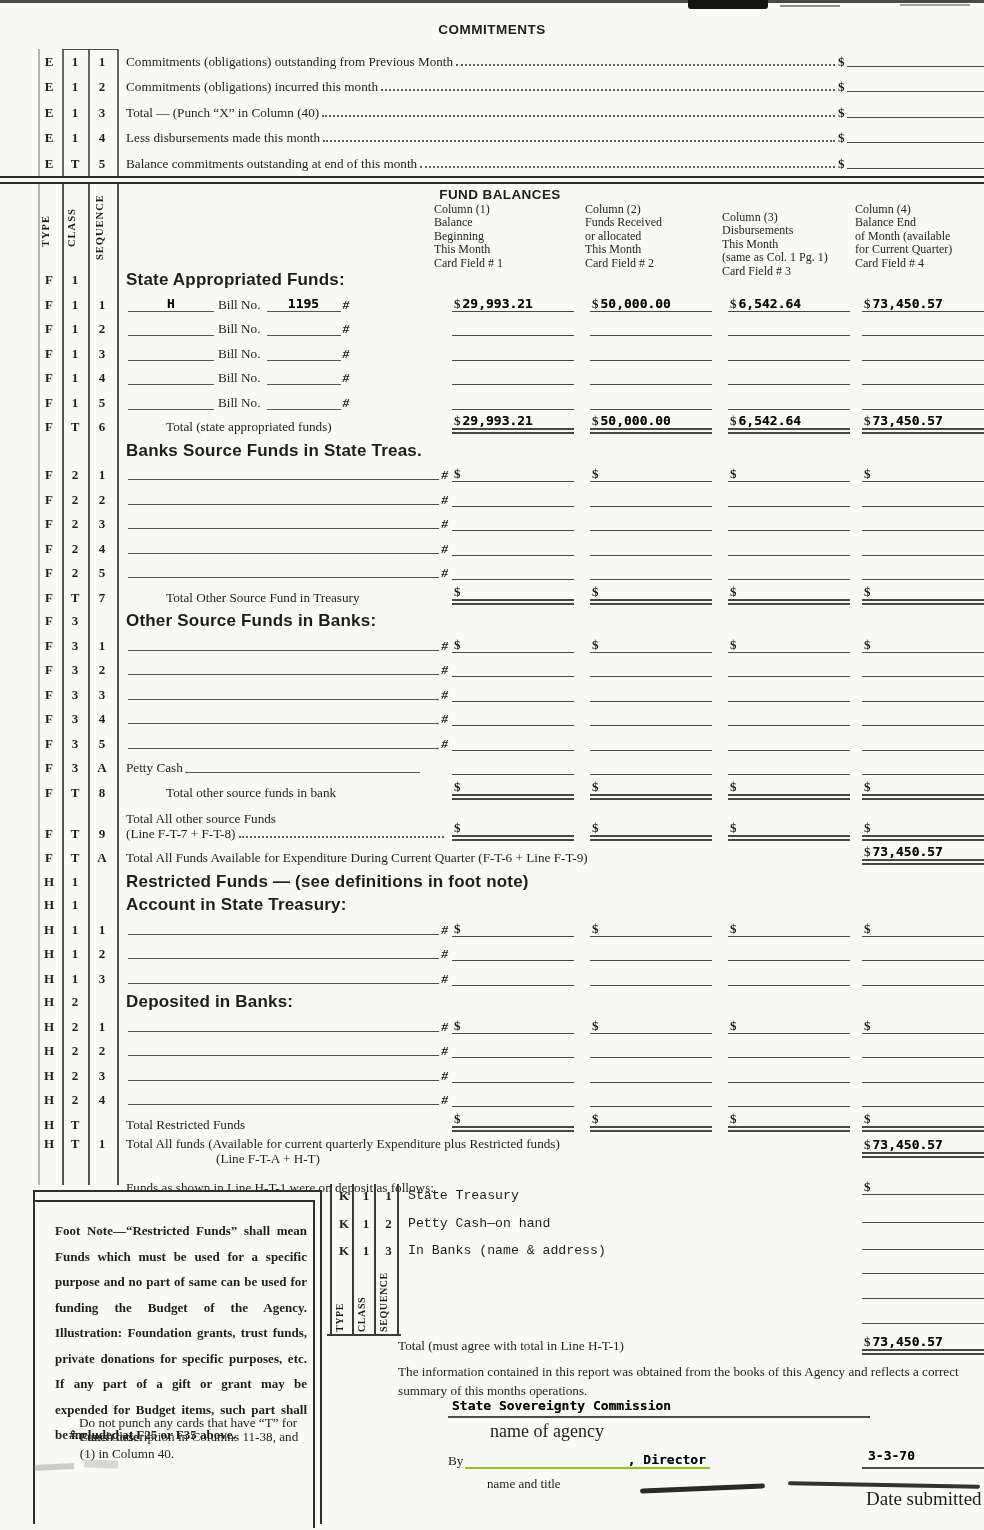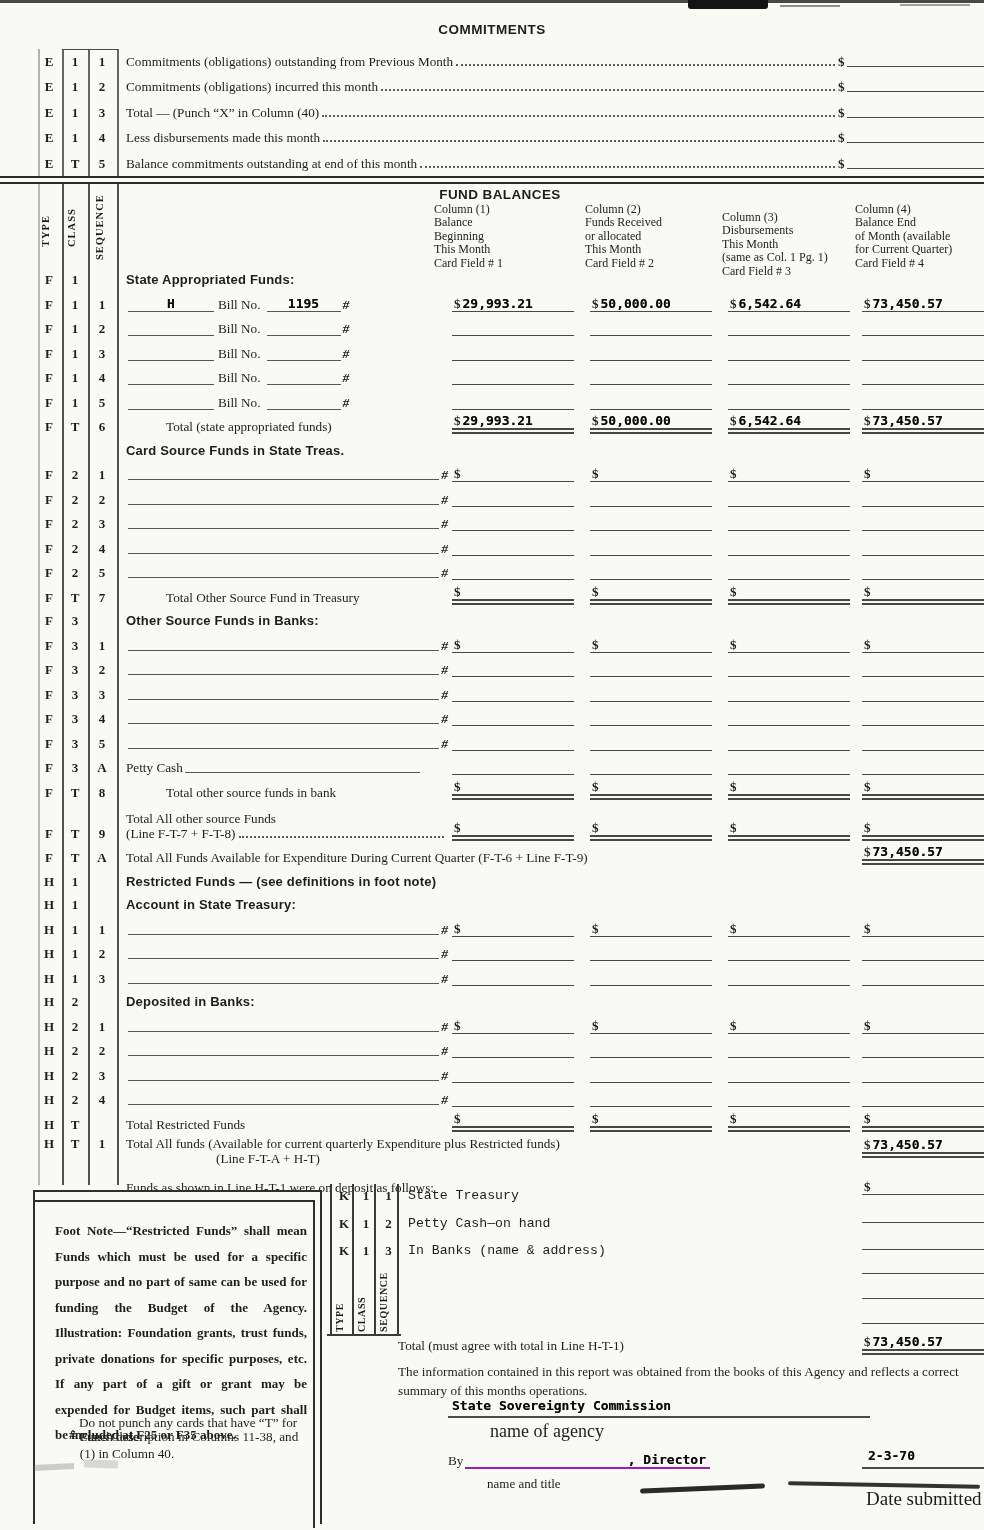--- a/index.html
+++ b/index.html
@@ -13,21 +13,21 @@
   .art-scrib1{position:absolute;left:640px;top:300px;width:125px;height:5px;background:#2a2a2a;border-radius:4px;transform:rotate(-2.5deg);}
   .art-scrib2{position:absolute;left:788px;top:297px;width:192px;height:4px;background:#333;border-radius:2px;transform:rotate(1deg);}
   .art-mark1{position:absolute;left:34px;top:278px;width:40px;height:6px;background:#777;opacity:.35;transform:rotate(-3deg);}
   .art-mark2{position:absolute;left:84px;top:274px;width:34px;height:8px;background:#888;opacity:.3;transform:rotate(2deg);}
   
   .r{display:flex;align-items:flex-end;padding-left:36px;box-sizing:border-box;}
   .code{font-weight:700;font-size:13px;text-align:center;line-height:15px;}
   .ct{width:26px;}.cc{width:26px;}.cs{width:28px;}
   .ds{font-weight:700;font-size:13px;line-height:14px;margin-right:2px;}
   .typed{font-family:"DejaVu Sans Mono",monospace;font-weight:700;font-size:13px;line-height:15px;color:#070707;text-shadow:0 0 .6px rgba(0,0,0,.55);}
-  .hsans{font-family:"Liberation Sans",sans-serif;font-weight:700;font-size:13px;letter-spacing:.2px;}
+  .hsans{font-family:"Liberation Sans",sans-serif;font-weight:700;font-size:17px;letter-spacing:.2px;}
   
   .commitments{position:relative;padding-top:22px;}
   .c-title{height:26px;text-align:center;font-family:"Liberation Sans",sans-serif;font-weight:700;font-size:13.5px;letter-spacing:.5px;}
   .c-rows{position:relative;}
   .cr{height:25.5px;padding-bottom:5px;}
   .ed{flex:1;display:flex;align-items:flex-end;margin-left:10px;font-size:13.2px;line-height:15px;}
   .leader{flex:1;border-bottom:2px dotted #5c5c5c;margin:0 3px 3px 3px;}
   .emoney{width:146px;display:flex;align-items:flex-end;}
   .eline{flex:1;border-bottom:1.8px solid #4a4a4a;margin-bottom:2px;}
   .cbox-top{position:absolute;left:62px;top:1px;width:56px;border-top:1.8px solid #4a4a4a;}
@@ -93,21 +93,21 @@
   .kvals{position:absolute;left:862px;top:0;width:122px;}
   .kv{position:absolute;width:122px;height:16px;border-bottom:1.8px solid #4a4a4a;display:flex;align-items:flex-end;padding:0 2px;box-sizing:border-box;}
   .ktot-amt{position:absolute;left:862px;top:148px;width:122px;height:21px;border-bottom:6px double #474747;
             display:flex;align-items:flex-end;padding:0 2px;box-sizing:border-box;}
   .ktot-lbl{position:absolute;left:398px;top:152px;font-size:13.2px;}
   .statement{position:absolute;left:398px;top:177px;width:564px;font-size:13.2px;line-height:18.5px;}
   .agency-typed{position:absolute;left:452px;top:212px;}
   .agency-line{position:absolute;left:448px;top:230px;width:422px;height:2px;background:#4a4a4a;}
   .agency-lbl{position:absolute;left:490px;top:235px;font-size:18px;}
   .byrow{position:absolute;left:448px;top:266px;width:262px;display:flex;align-items:center;font-size:13.2px;}
-  .sigline{flex:1;border-bottom:2px solid #a21caf;margin-left:2px;display:flex;justify-content:flex-end;}
+  .sigline{flex:1;border-bottom:2px solid #84cc16;margin-left:2px;display:flex;justify-content:flex-end;}
   .byrow .typed{margin-right:4px;}
   .nt-lbl{position:absolute;left:487px;top:290px;font-size:13px;}
   .date-typed{position:absolute;left:868px;top:262px;}
   .date-line{position:absolute;left:862px;top:281px;width:122px;height:2px;background:#4a4a4a;}
   .date-lbl{position:absolute;left:866px;top:286px;font-size:19px;margin-top:16px;}
 </style>
 </head>
 <body>
 
 <div class="page">
@@ -362,21 +362,21 @@
           <span class="ds">$</span>
           <span class="typed">73,450.57</span>
         </span>
     </div>
 
     <div class="r fr hrow">
       <span class="code ct"></span>
         <span class="code cc"></span>
         <span class="code cs"></span>
       <span class="fd">
-          <span class="hsans">Card Source Funds in State Treas.</span>
+          <span class="hsans">Banks Source Funds in State Treas.</span>
         </span>
     </div>
 
     <div class="r fr">
       <span class="code ct">F</span>
       <span class="code cc">2</span>
       <span class="code cs">1</span>
       <span class="fd">
           <span class="bl"></span>
           <span class="hash">#</span>
@@ -861,21 +861,21 @@
     <div class="agency-typed typed">State Sovereignty Commission</div>
     <div class="agency-line"></div>
     <div class="agency-lbl">name of agency</div>
     <div class="byrow">
       <span>By</span>
       <span class="sigline">
           <span class="typed">, Director</span>
         </span>
     </div>
     <div class="nt-lbl">name and title</div>
-    <div class="date-typed typed">2-3-70</div>
+    <div class="date-typed typed">3-3-70</div>
     <div class="date-line"></div>
     <div class="date-lbl">Date submitted</div>
 
     <div class="art-scrib1"></div>
     <div class="art-scrib2"></div>
     <div class="art-mark1"></div>
     <div class="art-mark2"></div>
   </div>
 
 </div>

